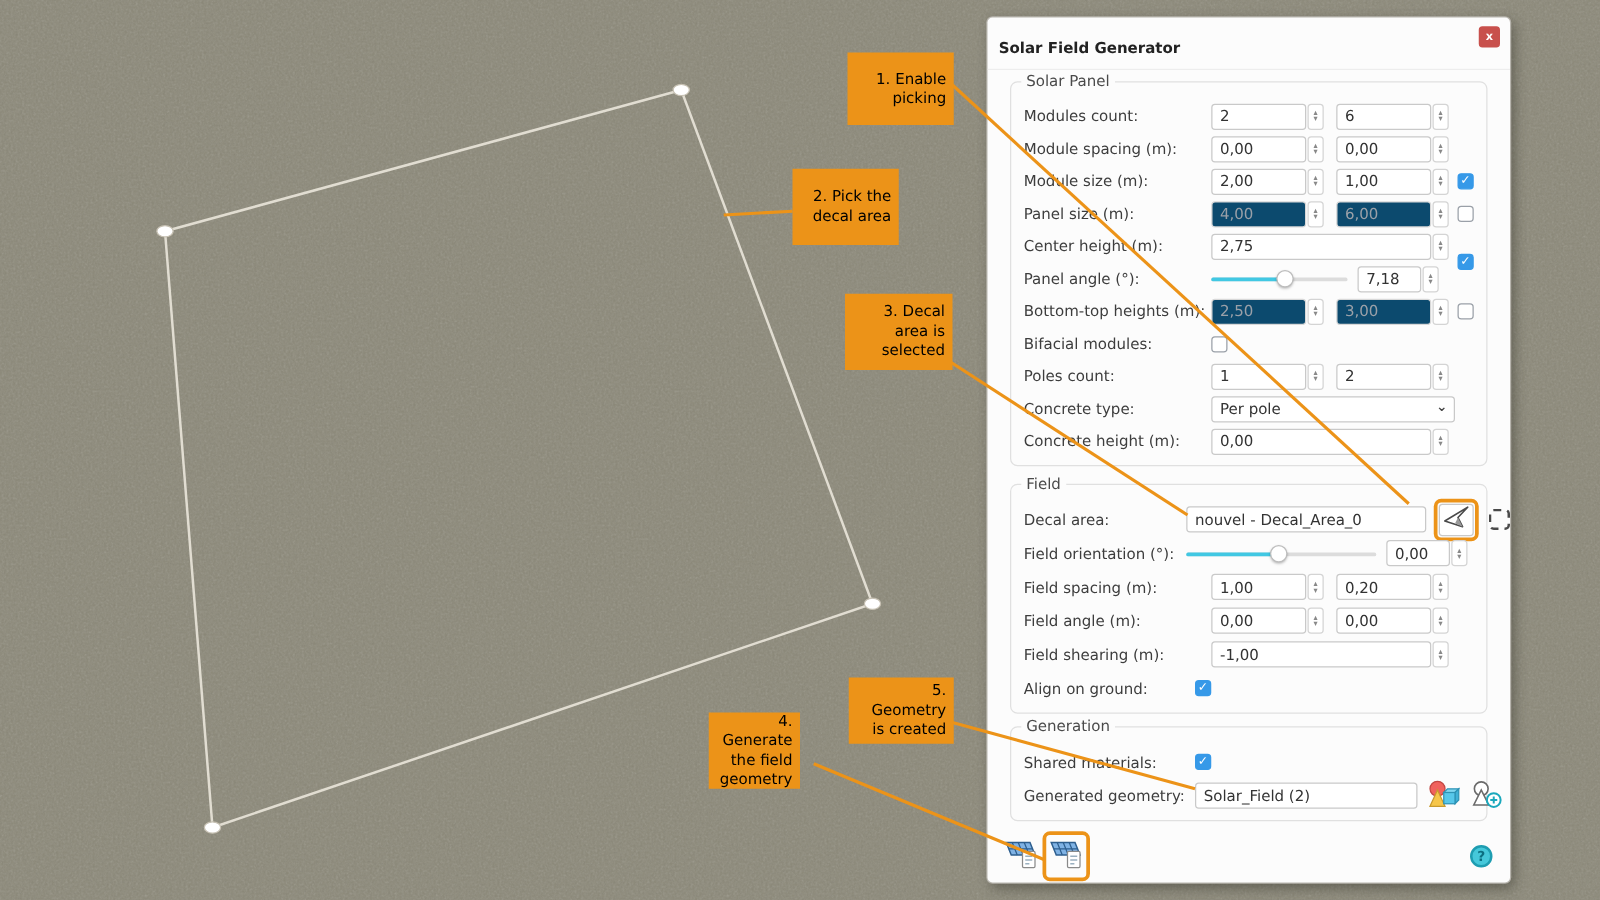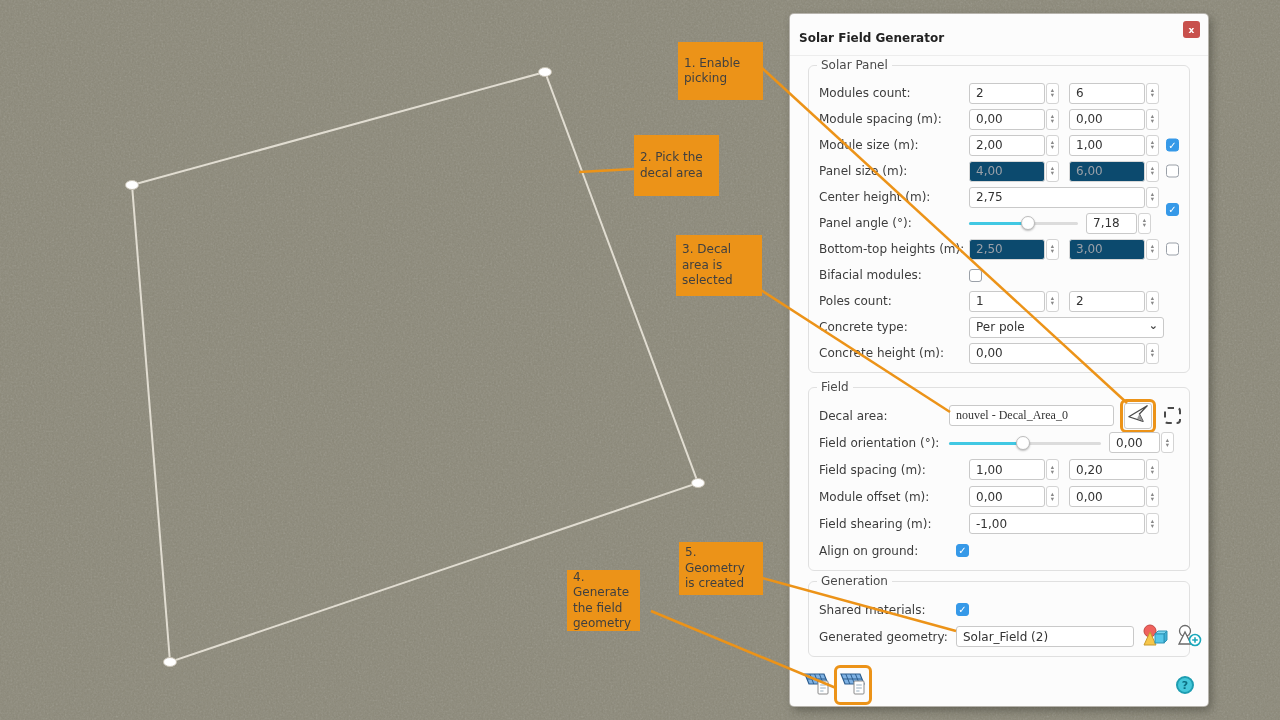--- a/index.html
+++ b/index.html
@@ -5,23 +5,23 @@
   * { margin:0; padding:0; box-sizing:border-box; }
   html,body { width:1280px; height:720px; overflow:hidden;
     font-family:"DejaVu Sans","Liberation Sans",sans-serif; }
   #stage { position:relative; width:1280px; height:720px; background:#8b8878; }
 
   
   #terrain { position:absolute; inset:0; z-index:0; }
 
   
   #anno-lines { position:absolute; inset:0; z-index:20; pointer-events:none; }
-  .callout { position:absolute; z-index:30; background:#EC9318; color:#404040;
+  .callout { position:absolute; z-index:30; background:#EC9318; color:#000000;
     font-size:12px; line-height:1.28; display:flex; align-items:center; justify-content:center;
-    text-align:left; padding:4px 6px; }
+    text-align:right; padding:4px 6px; }
 
   
   #dialog { position:absolute; left:790px; top:14px; width:418px; height:692px;
     background:#FCFCFC; border-radius:4px; z-index:10;
     box-shadow:0 0 0 1px #b7b4ad, 3px 4px 10px rgba(40,40,30,.45); overflow:hidden; }
   .titlebar { height:42px; padding:13px 10px 0 9px; position:relative;
     border-bottom:1px solid #ededed; }
   .titlebar .title { font-size:12px; font-weight:bold; color:#222; }
   .close-btn { position:absolute; right:8px; top:7px; width:17px; height:17px;
     background:#C8504C; border-radius:3px; color:#fff; font-size:9px; font-weight:bold;
@@ -61,21 +61,21 @@
   .slider.wide { width:152px; margin-left:-20px; }
   .slider .track { position:absolute; left:0; right:0; top:6px; height:3px; background:#dcdcdc; border-radius:2px; }
   .slider .fill  { position:absolute; left:0; top:6px; height:3px; background:#41C8E3; border-radius:2px; }
   .slider .thumb { position:absolute; top:0; width:14px; height:14px; border-radius:50%;
     background:#fff; border:1px solid #bdbdbd; box-shadow:0 1px 2px rgba(0,0,0,.25); }
   .slider-val { width:51px; margin-left:8px; }
 
   .select { width:195px; position:relative; }
   .select .chev { position:absolute; right:5px; top:1px; font-size:11px; color:#444; font-weight:bold; }
 
-  .decal-input { width:165px; margin-left:-20px;font-family:Liberation Serif, serif; }
+  .decal-input { width:192px; margin-left:-20px; }
   .orange-highlight { border:3px solid #EC9318; border-radius:6px; padding:1px; margin-left:6px;
     display:flex; align-items:center; justify-content:center; background:transparent; }
   .tool-btn { width:28px; height:26px; border:1px solid #c9c9c9; border-radius:3px; background:#fff;
     display:flex; align-items:center; justify-content:center; }
   .marquee { width:17px; height:17px; border:2px dashed #4a4a4a; border-radius:4px; margin-left:8px; }
   .geom-input { width:178px; margin-left:-13px; }
   .icon-btn { margin-left:8px; display:flex; align-items:center; justify-content:center; }
 
   .footer { display:flex; align-items:center; padding:8px 14px 0 12px; }
   .footer .panel-btn { display:flex; align-items:center; justify-content:center; }
@@ -318,21 +318,21 @@
                 <span>▾</span>
               </div>
               <div class="input pair-gap">0,20</div>
               <div class="spin">
                 <span>▴</span>
                 <span>▾</span>
               </div>
             </div>
           </div>
           <div class="row">
-            <span class="row-label">Module offset (m):</span>
+            <span class="row-label">Field angle (m):</span>
             <div class="row-ctrl">
               <div class="input">0,00</div>
               <div class="spin">
                 <span>▴</span>
                 <span>▾</span>
               </div>
               <div class="input pair-gap">0,00</div>
               <div class="spin">
                 <span>▴</span>
                 <span>▾</span>

